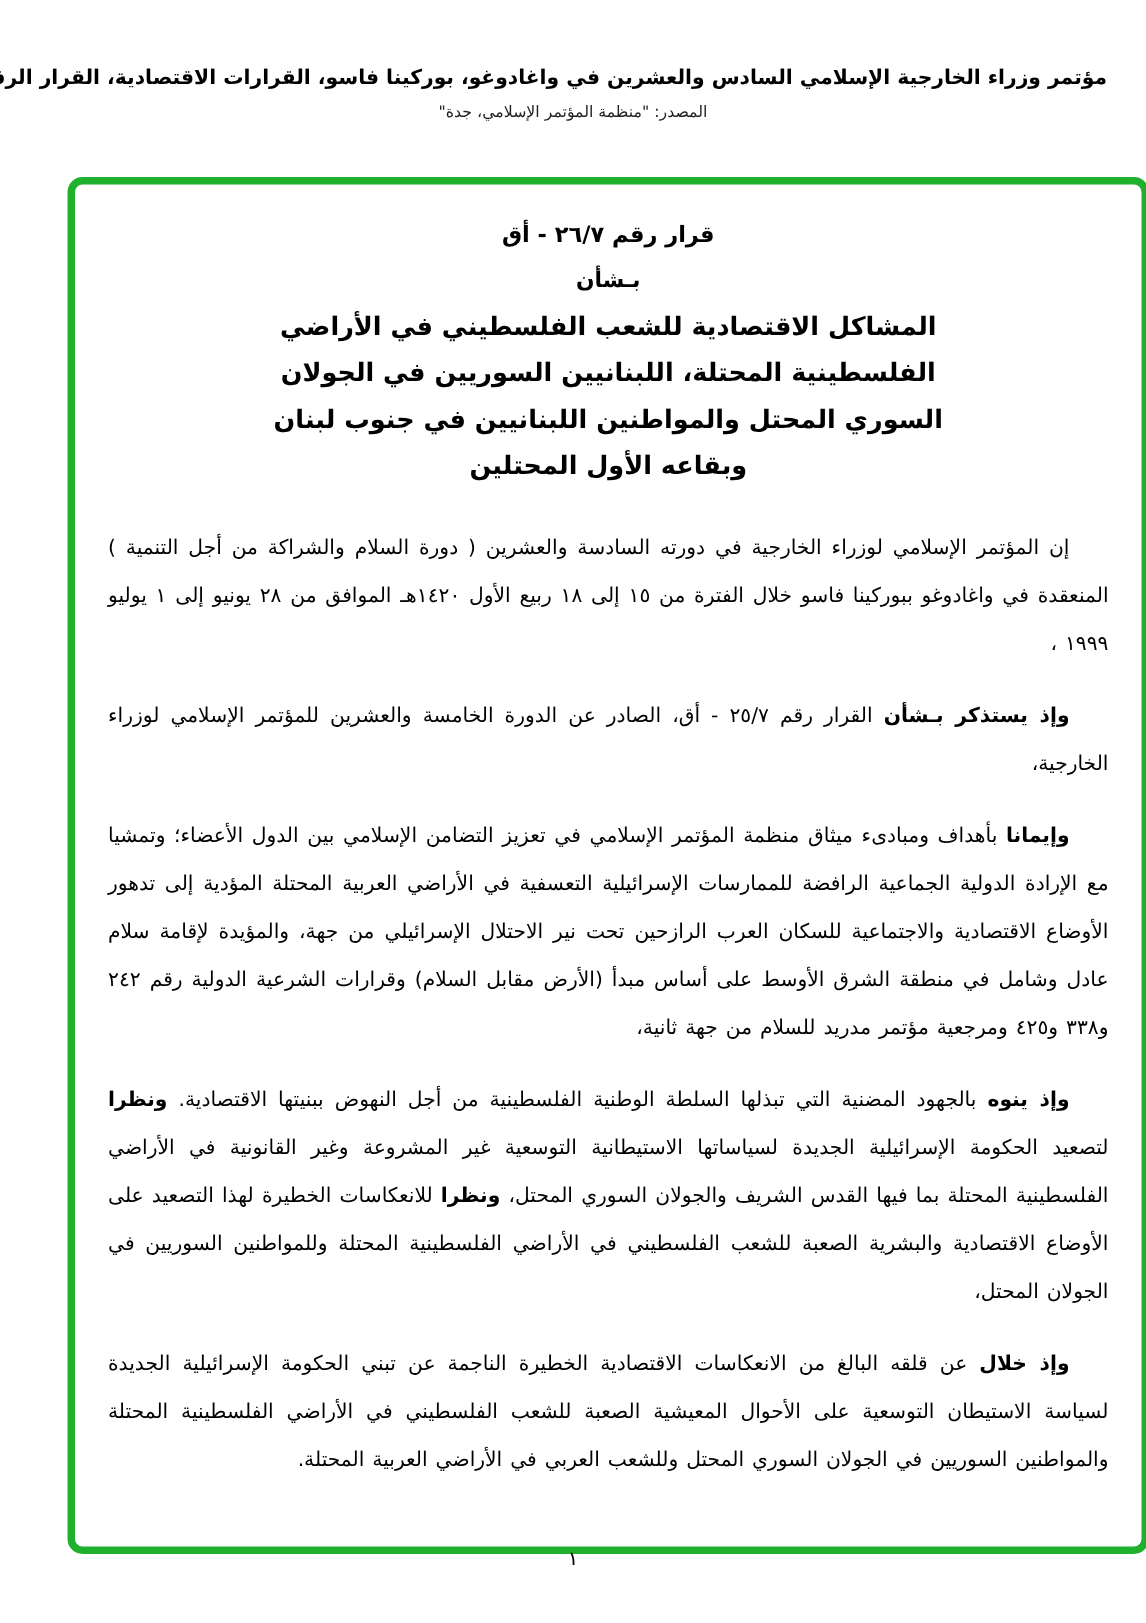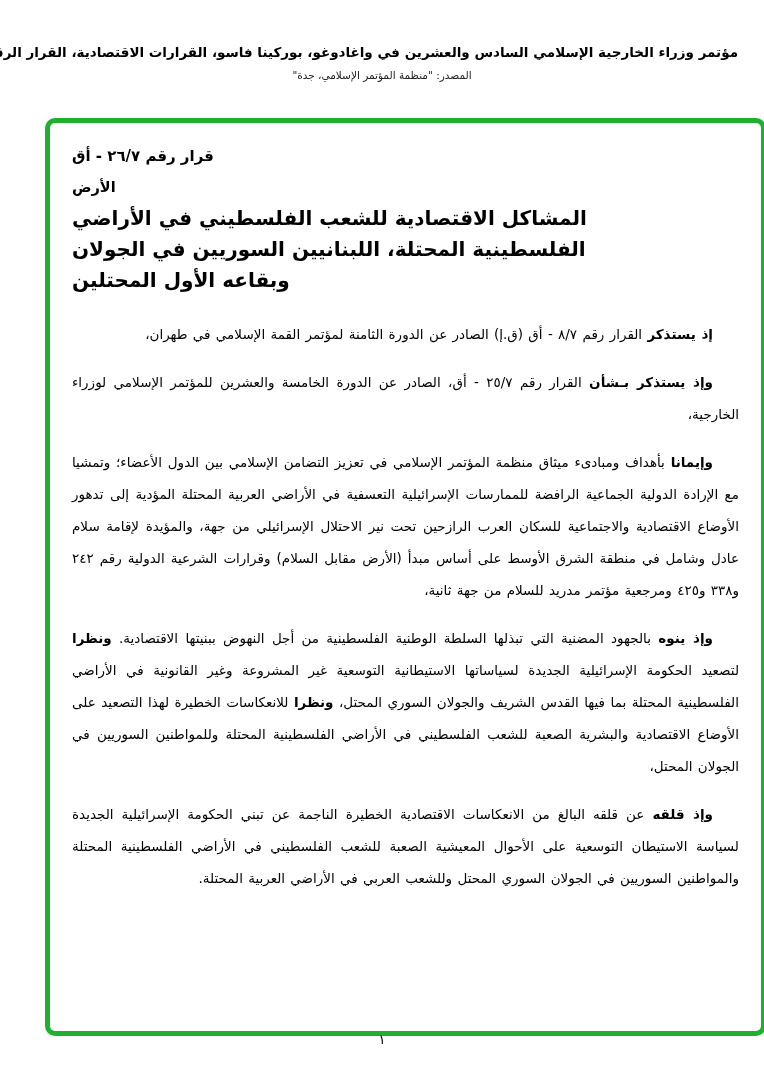--- a/index.html
+++ b/index.html
@@ -43,27 +43,27 @@
     top: 118px;
     width: 667px;
     height: 890px;
     border: 5px solid #1fb12e;
     border-radius: 10px;
     background: #ffffff;
     padding: 18px 22px 0 22px;
     box-sizing: content-box;
   }
   .title-block {
-    text-align: left;
+    text-align: center;
     font-weight: bold;
     direction: rtl;
   }
   .title-block .t-line {
     line-height: 31px;
-    font-size: 20px;
+    font-size: 17px;
   }
   .title-block .t-num {
     font-size: 15px;
   }
   .title-block .t-about {
     font-size: 14.5px;
   }
   .body-text {
     margin-top: 22px;
   }
@@ -95,30 +95,31 @@
 <div class="page">
 
   <div class="doc-header">
     <div class="line1">مؤتمر وزراء الخارجية الإسلامي السادس والعشرين في واغادوغو، بوركينا فاسو، القرارات الاقتصادية، القرار الرقم ٢٦/٧-أق</div>
     <div class="line2">المصدر:  "منظمة المؤتمر الإسلامي، جدة"</div>
   </div>
 
   <div class="green-box">
     <div class="title-block">
       <div class="t-line t-num">قرار رقم ٢٦/٧ - أق</div>
-      <div class="t-line t-about">الأرض</div>
+      <div class="t-line t-about">بـشأن</div>
       <div class="t-line">المشاكل الاقتصادية للشعب الفلسطيني في الأراضي</div>
       <div class="t-line">الفلسطينية المحتلة، اللبنانيين السوريين في الجولان</div>
+      <div class="t-line">السوري المحتل والمواطنين اللبنانيين في جنوب لبنان</div>
       <div class="t-line">وبقاعه الأول المحتلين</div>
     </div>
 
     <div class="body-text">
-        <div class="para"><span class="b">إذ يستذكر</span><span> القرار رقم ٨/٧ - أق (ق.إ) الصادر عن الدورة الثامنة لمؤتمر القمة الإسلامي في طهران،</span></div>
+        <div class="para"><span>إن المؤتمر الإسلامي لوزراء الخارجية في دورته السادسة والعشرين ( دورة السلام والشراكة من أجل التنمية ) المنعقدة في واغادوغو ببوركينا فاسو خلال الفترة من ١٥ إلى ١٨ ربيع الأول ١٤٢٠هـ الموافق من ٢٨ يونيو إلى ١ يوليو ١٩٩٩ ،</span></div>
         <div class="para"><span class="b">وإذ يستذكر بـشأن</span><span> القرار رقم ٢٥/٧ - أق، الصادر عن الدورة الخامسة والعشرين للمؤتمر الإسلامي لوزراء الخارجية،</span></div>
         <div class="para"><span class="b">وإيمانا</span><span> بأهداف ومبادىء ميثاق منظمة المؤتمر الإسلامي في تعزيز التضامن الإسلامي بين الدول الأعضاء؛ وتمشيا مع الإرادة الدولية الجماعية الرافضة للممارسات الإسرائيلية التعسفية في الأراضي العربية المحتلة المؤدية إلى تدهور الأوضاع الاقتصادية والاجتماعية للسكان العرب الرازحين تحت نير الاحتلال الإسرائيلي من جهة، والمؤيدة لإقامة سلام عادل وشامل في منطقة الشرق الأوسط على أساس مبدأ (الأرض مقابل السلام) وقرارات الشرعية الدولية رقم ٢٤٢ و٣٣٨ و٤٢٥ ومرجعية مؤتمر مدريد للسلام من جهة ثانية،</span></div>
         <div class="para"><span class="b">وإذ ينوه</span><span> بالجهود المضنية التي تبذلها السلطة الوطنية الفلسطينية من أجل النهوض ببنيتها الاقتصادية. </span><span class="b">ونظرا</span><span> لتصعيد الحكومة الإسرائيلية الجديدة لسياساتها الاستيطانية التوسعية غير المشروعة وغير القانونية في الأراضي الفلسطينية المحتلة بما فيها القدس الشريف والجولان السوري المحتل، </span><span class="b">ونظرا</span><span> للانعكاسات الخطيرة لهذا التصعيد على الأوضاع الاقتصادية والبشرية الصعبة للشعب الفلسطيني في الأراضي الفلسطينية المحتلة وللمواطنين السوريين في الجولان المحتل،</span></div>
-        <div class="para"><span class="b">وإذ قلقه</span><span> عن قلقه البالغ من الانعكاسات الاقتصادية الخطيرة الناجمة عن تبني الحكومة الإسرائيلية الجديدة لسياسة الاستيطان التوسعية على الأحوال المعيشية الصعبة للشعب الفلسطيني في الأراضي الفلسطينية المحتلة والمواطنين السوريين في الجولان السوري المحتل وللشعب العربي في الأراضي العربية المحتلة.</span></div>
+        <div class="para"><span class="b">وإذ خلال</span><span> عن قلقه البالغ من الانعكاسات الاقتصادية الخطيرة الناجمة عن تبني الحكومة الإسرائيلية الجديدة لسياسة الاستيطان التوسعية على الأحوال المعيشية الصعبة للشعب الفلسطيني في الأراضي الفلسطينية المحتلة والمواطنين السوريين في الجولان السوري المحتل وللشعب العربي في الأراضي العربية المحتلة.</span></div>
       </div>
   </div>
 
   <div class="page-number">١</div>
 
 </div>
 
 </body></html>

